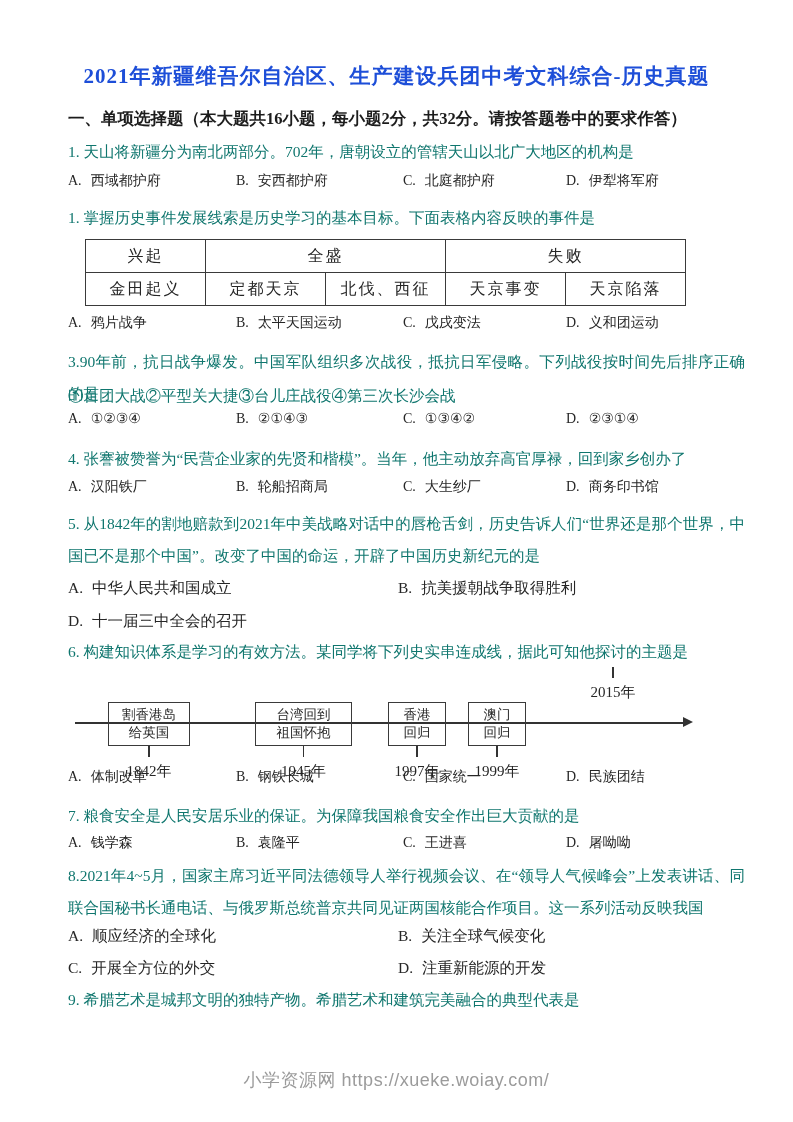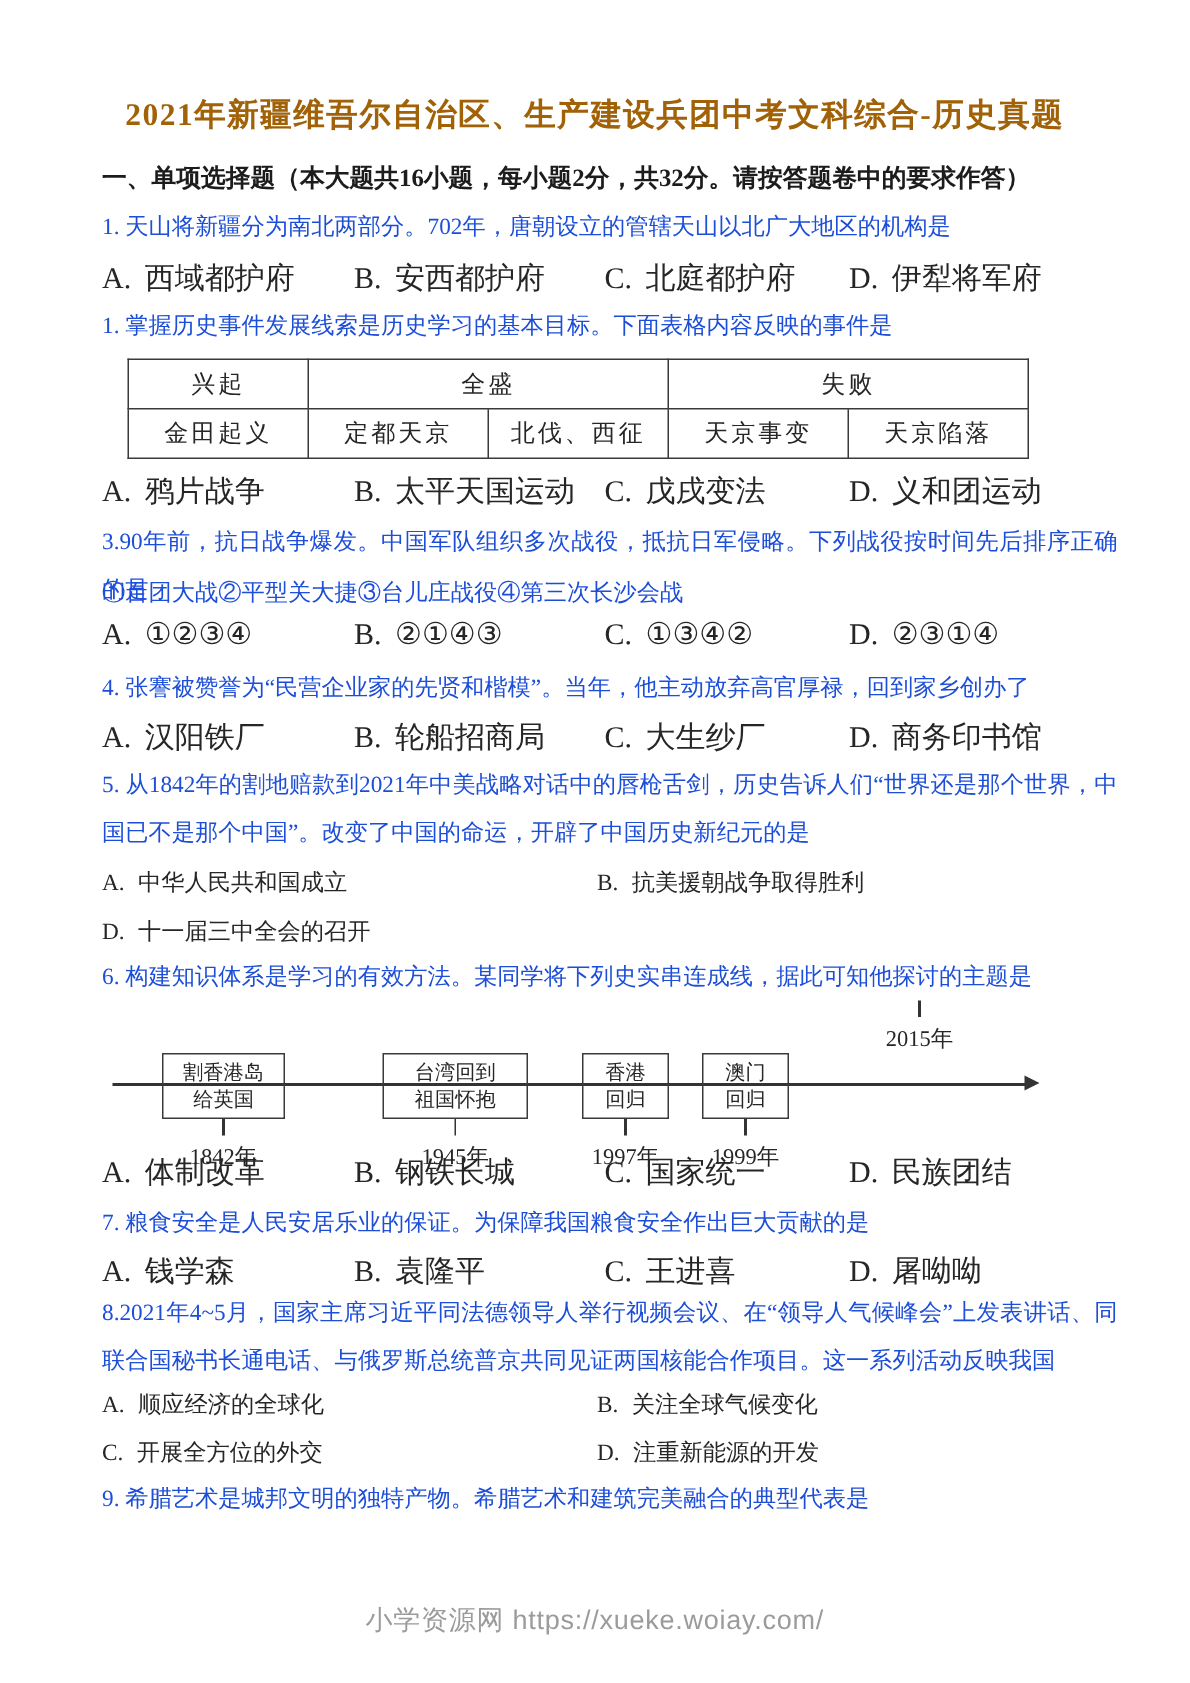--- a/index.html
+++ b/index.html
@@ -10,37 +10,37 @@
     color:#262626;
     font-family:"Liberation Serif","DejaVu Serif",serif;
     overflow:hidden;
   }
   .abs { position:absolute; }
   .title {
     left:0; top:62px; width:793px;
     text-align:center;
     font-size:21px; font-weight:bold;
     letter-spacing:1px;
-    color:#a16207;
+    color:#1d4ed8;
   }
   .section-heading {
     left:68px; top:108px; width:690px;
     font-size:16.5px; font-weight:bold;
     color:#1c1c1c;
     font-family:Liberation Serif, serif;
   }
   .qtext {
     font-size:15.5px; line-height:32px;
     text-align:justify;
-    color:#1d4ed8;
+    color:#0f766e;
   }
   .opts4 {
     display:grid;
     grid-template-columns:168px 167px 163px 1fr;
-    font-size:20px;
+    font-size:14px;
   }
   .opts2 {
     display:grid;
     grid-template-columns:330px 1fr;
     font-size:15.5px;
   }
   .opt { white-space:nowrap; }
   .okey { margin-right:9px; }
   table.qtable {
     border-collapse:collapse;

